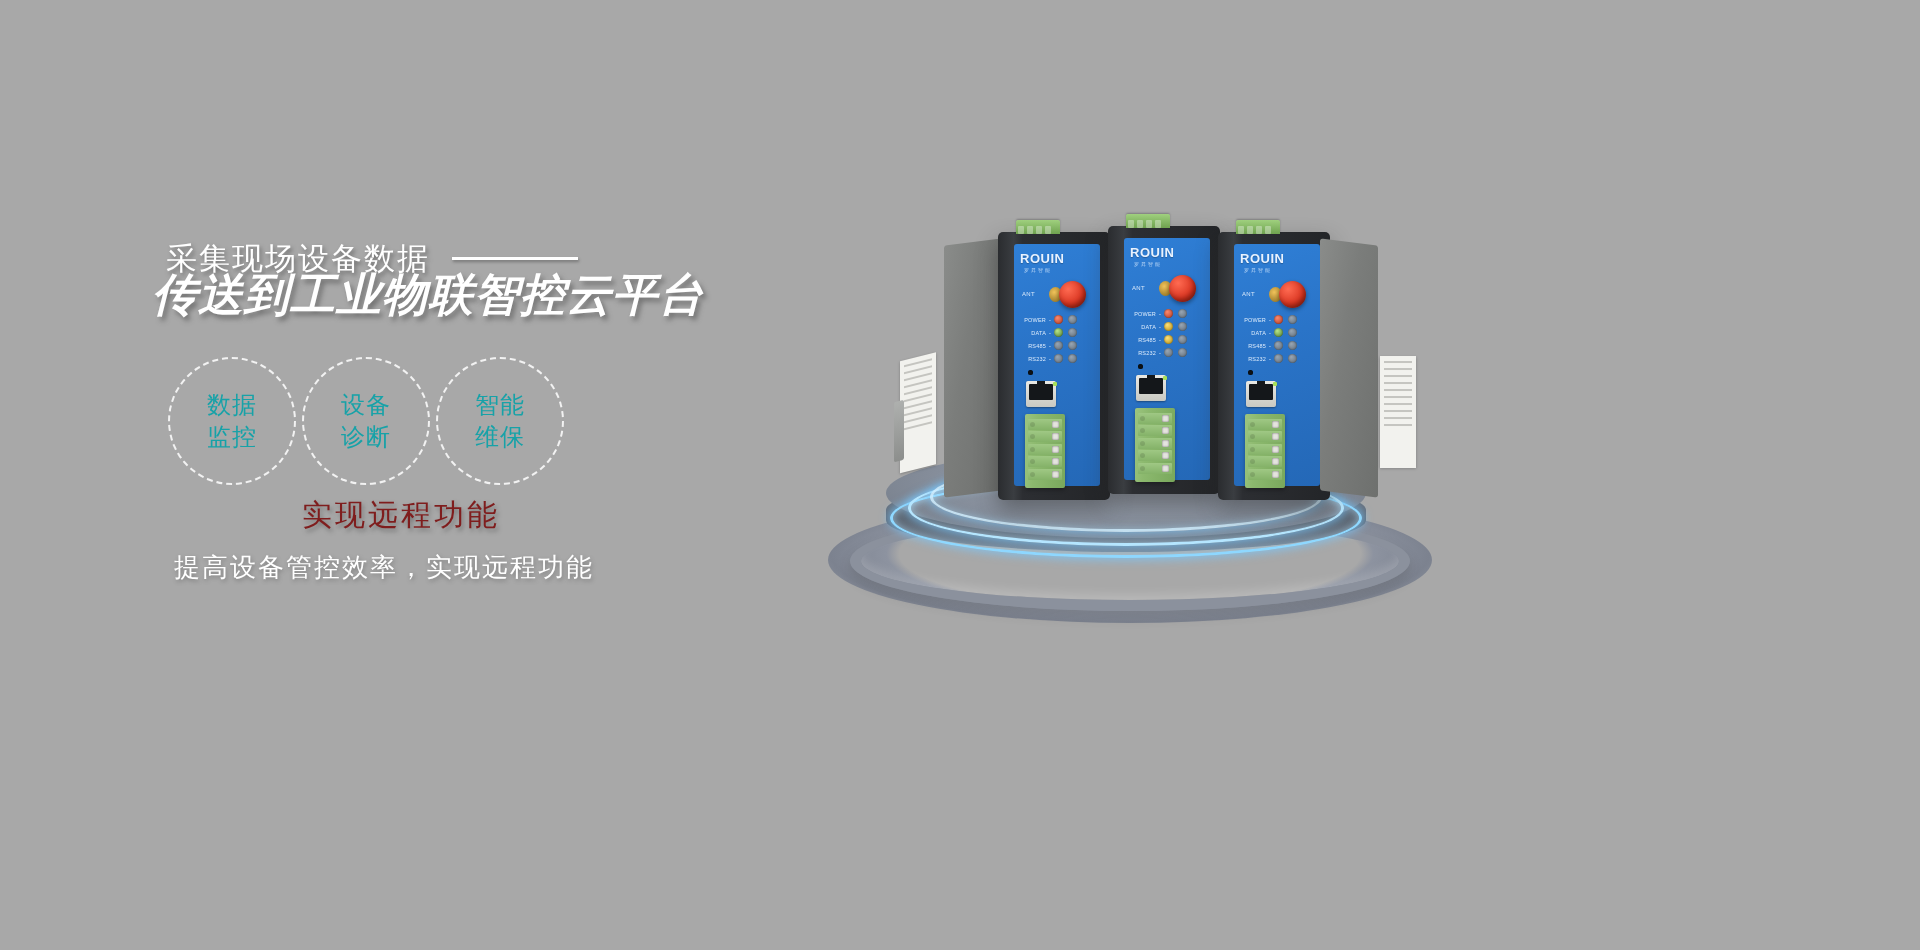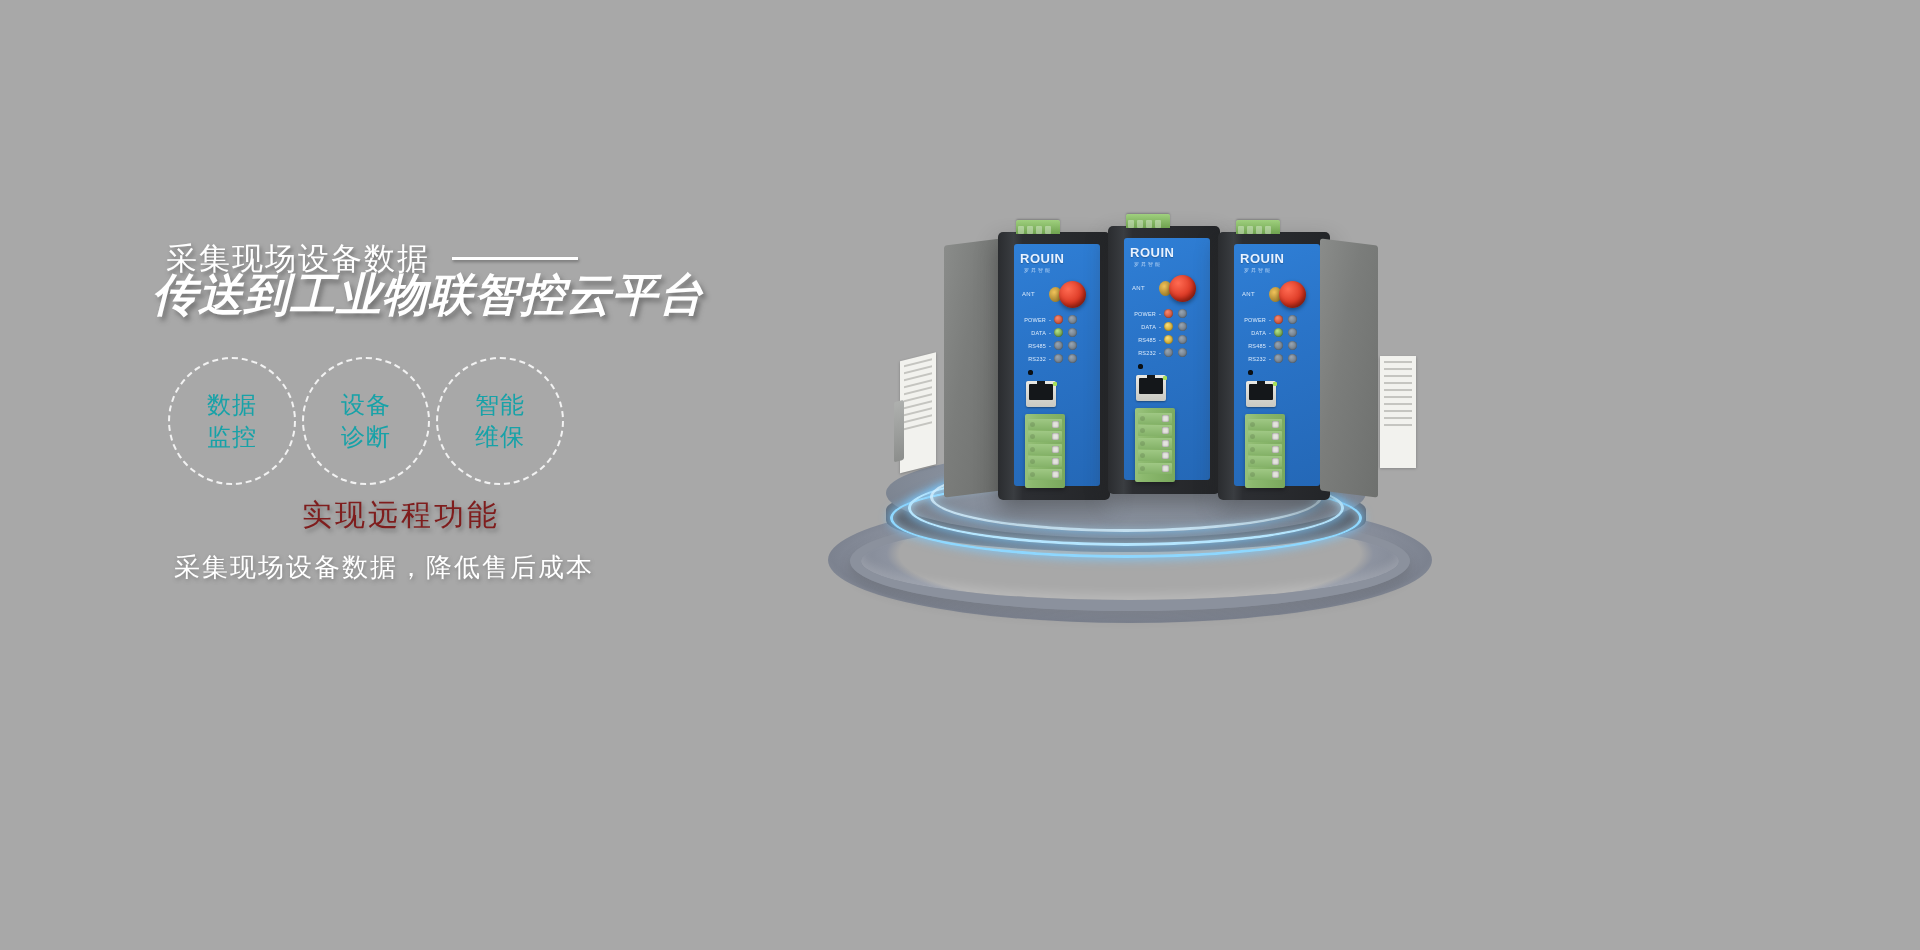--- a/index.html
+++ b/index.html
@@ -251,21 +251,21 @@
         <span>设备</span>
         <span>诊断</span>
       </div>
       <div class="circle">
         <span>智能</span>
         <span>维保</span>
       </div>
     </div>
 
     <div class="sub-title">实现远程功能</div>
-    <div class="sub-desc">采集现场设备数据，降低售后成本</div>
+    <div class="sub-desc">提高设备管控效率，实现远程功能</div>
   </div>
 
   <div class="scene">
 
     <div class="podium-outer">
       <div class="ring-ground"></div>
       <div class="ring-teeth"></div>
       <div class="ring-band"></div>
     </div>
 

